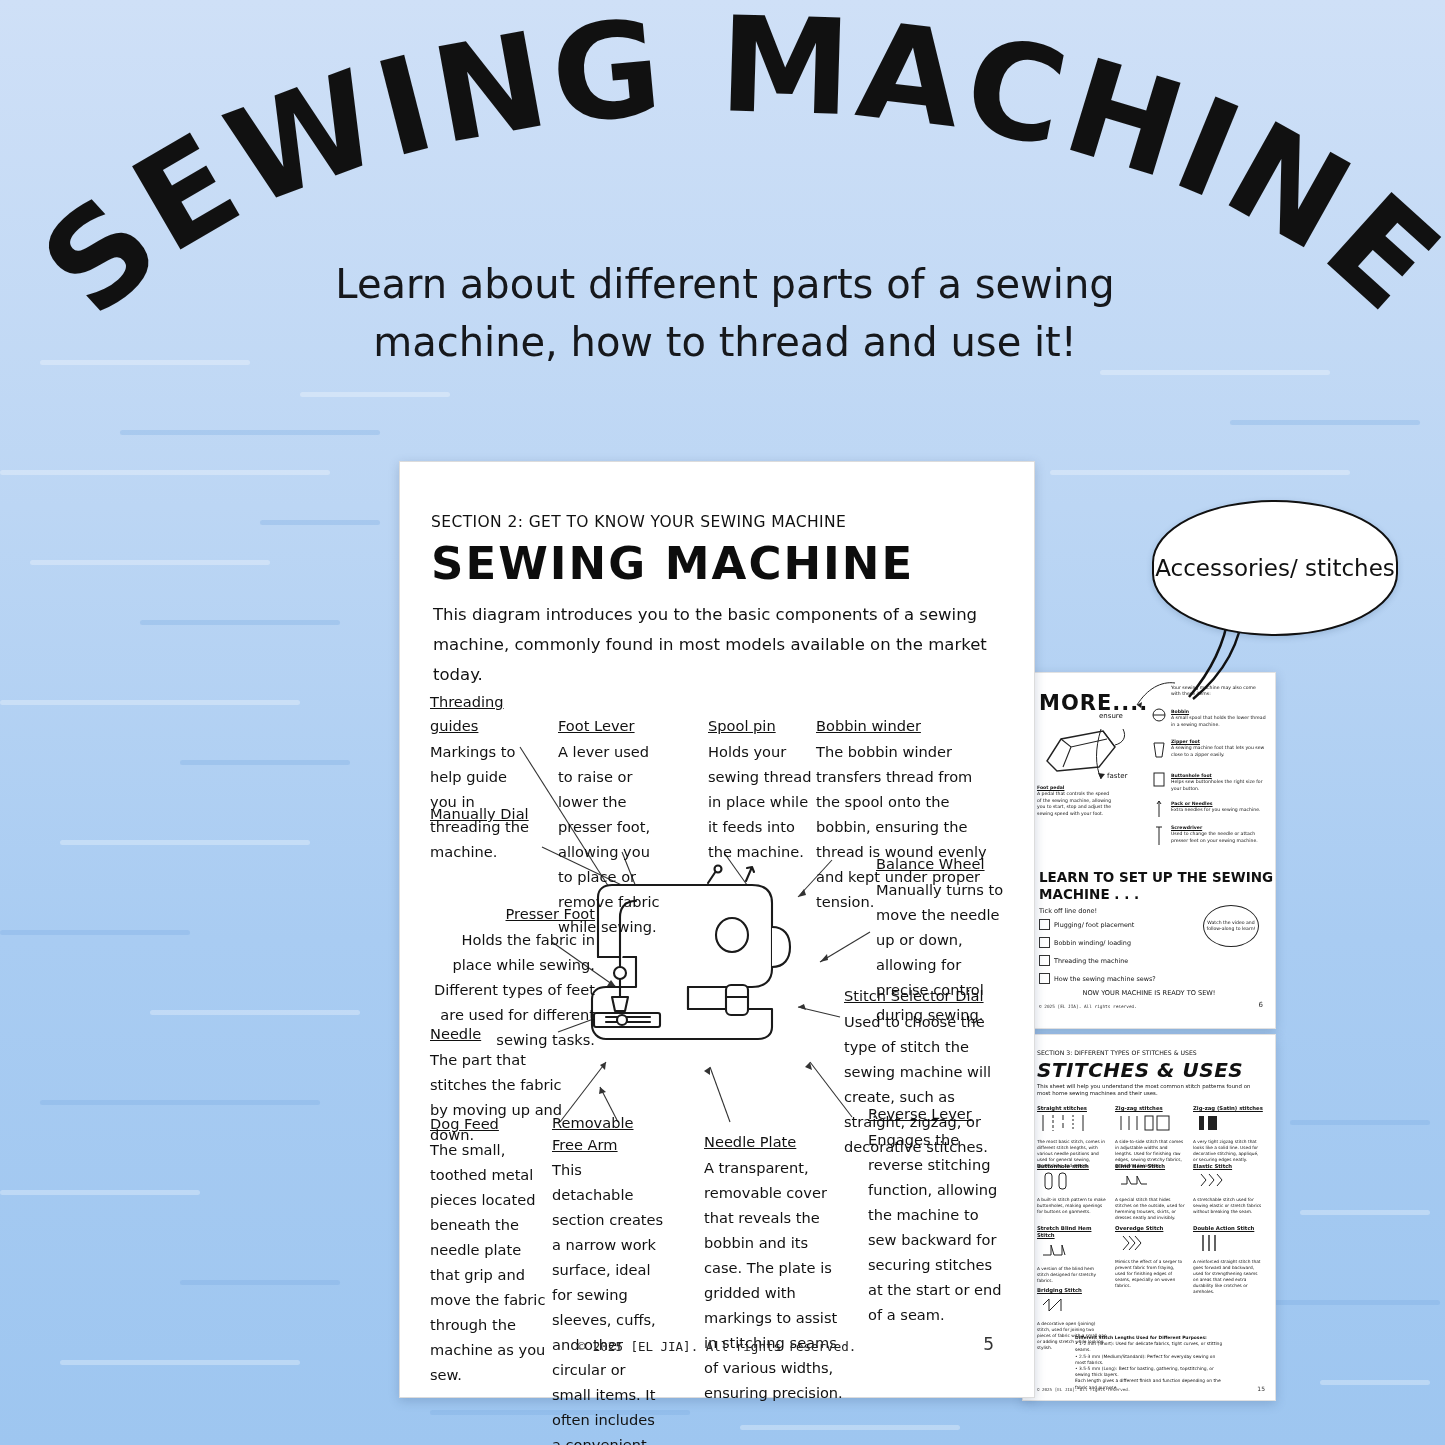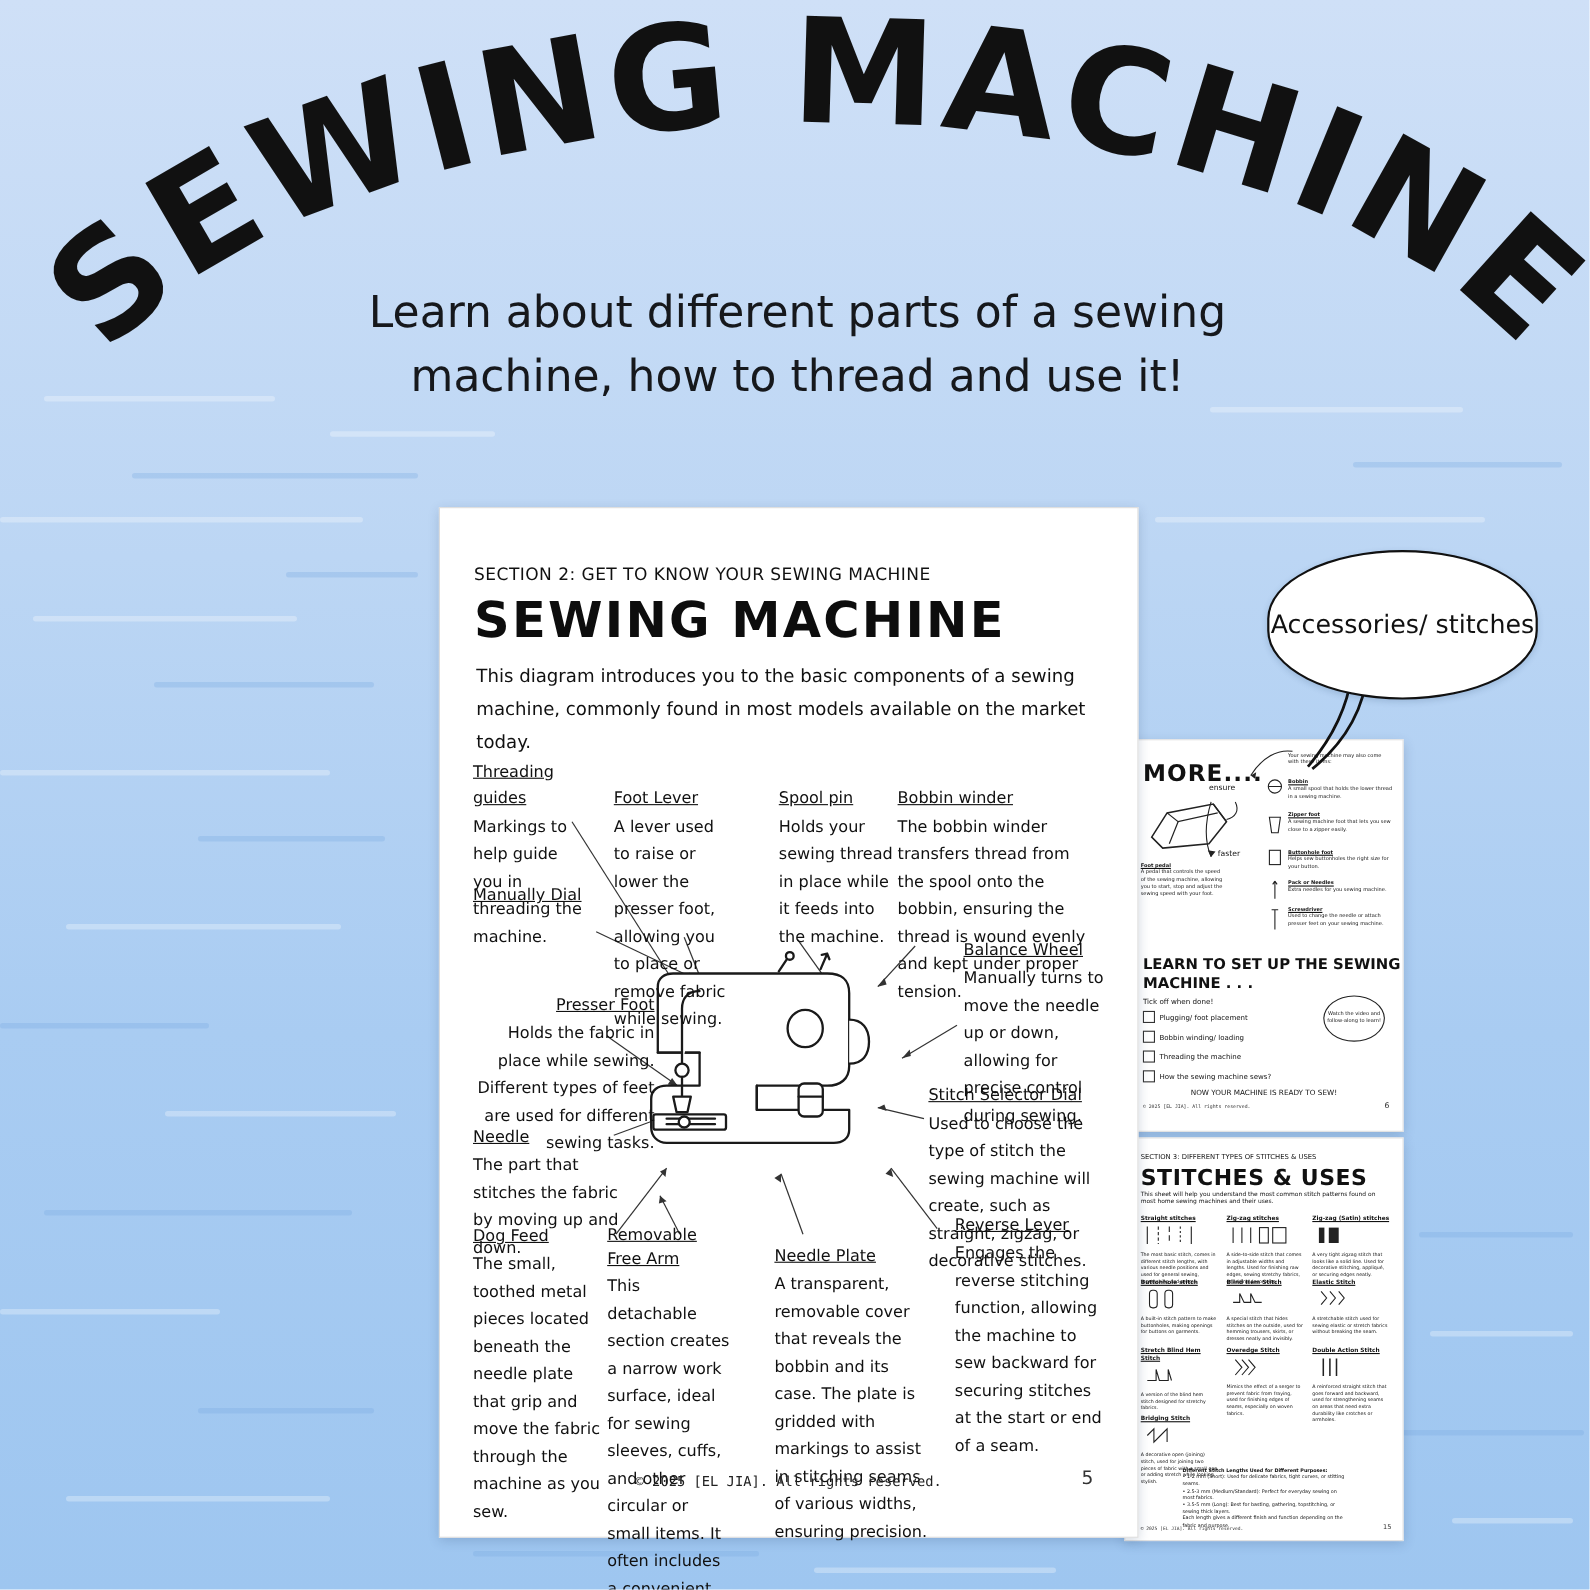--- a/index.html
+++ b/index.html
@@ -55,21 +55,21 @@
   .learn-h{position:absolute;left:16px;top:196px;font-size:13.5px;font-weight:700;line-height:17px;color:#111;}
   .tickoff{position:absolute;left:16px;top:234px;font-size:6.5px;color:#111;}
   .chk{position:absolute;width:9px;height:9px;border:1px solid #333;background:#fff;}
   .chk-lbl{position:absolute;font-size:6.4px;color:#111;}
   .ready{position:absolute;left:0;top:316px;width:252px;text-align:center;font-size:6.6px;color:#111;}
   .copy-s{position:absolute;left:16px;top:331px;font-size:4.4px;color:#333;font-family:"DejaVu Sans Mono", monospace;}
   .pg-s{position:absolute;right:12px;top:328px;font-size:7px;color:#333;}
   .watch{position:absolute;left:180px;top:232px;width:56px;height:42px;border:1px solid #222;border-radius:50%;font-size:4.6px;line-height:6px;text-align:center;color:#111;display:flex;align-items:center;justify-content:center;padding:2px;box-sizing:border-box;}
   
   .st-sec{position:absolute;left:14px;top:14px;font-size:6.2px;color:#111;}
-  .st-title{position:absolute;left:14px;top:23px;font-size:20px;font-weight:700;letter-spacing:.5px;color:#111;}
+  .st-title{position:absolute;left:14px;top:23px;font-size:20px;font-weight:700;letter-spacing:.5px;color:#111;font-style:italic;}
   .st-intro{position:absolute;left:14px;top:48px;width:224px;font-size:5.4px;line-height:7.4px;color:#111;}
   .st-cell{position:absolute;width:70px;}
   .st-cell .h{font-size:5.3px;font-weight:700;text-decoration:underline;line-height:7px;color:#111;}
   .st-cell .d{font-size:4.3px;line-height:6px;color:#111;margin-top:1px;}
   .st-art{height:22px;}
   .st-foot{position:absolute;left:52px;top:300px;width:150px;font-size:4.4px;line-height:6.2px;color:#111;}
   .st-foot b{font-weight:700;}
   .copy-s2{position:absolute;left:14px;top:352px;font-size:4.2px;color:#333;font-family:"DejaVu Sans Mono", monospace;}
   .pg-s2{position:absolute;right:10px;top:350px;font-size:6px;color:#333;}
 </style>
@@ -168,21 +168,21 @@
       <rect x="3" y="66" width="10" height="13" fill="none" stroke="#222" stroke-width="1"></rect>
       <path d="M8,94 l0,16 M8,94 l-2,3 M8,94 l2,3" stroke="#222" stroke-width="1" fill="none"></path>
       <path d="M8,120 l0,18 M5,120 l6,0" stroke="#222" stroke-width="1" fill="none"></path>
     </svg>
     <svg style="position:absolute;left:108px;top:6px;" width="48" height="34" viewBox="0 0 48 34">
       <path d="M44,4 C30,2 16,10 6,26" fill="none" stroke="#222" stroke-width="1"></path>
       <path d="M6,26 l5,-3 l-1,6 z" fill="#222"></path>
     </svg>
 
     <div class="learn-h">LEARN TO SET UP THE SEWING MACHINE . . .</div>
-    <div class="tickoff">Tick off when done!</div>
+    <div class="tickoff">Tick off line done!</div>
 
     <div class="chk" style="left:16px;top:246px;"></div>
     <div class="chk-lbl" style="left:31px;top:248px;">Plugging/ foot placement</div>
     <div class="chk" style="left:16px;top:264px;"></div>
     <div class="chk-lbl" style="left:31px;top:266px;">Bobbin winding/ loading</div>
     <div class="chk" style="left:16px;top:282px;"></div>
     <div class="chk-lbl" style="left:31px;top:284px;">Threading the machine</div>
     <div class="chk" style="left:16px;top:300px;"></div>
     <div class="chk-lbl" style="left:31px;top:302px;">How the sewing machine sews?</div>
 

